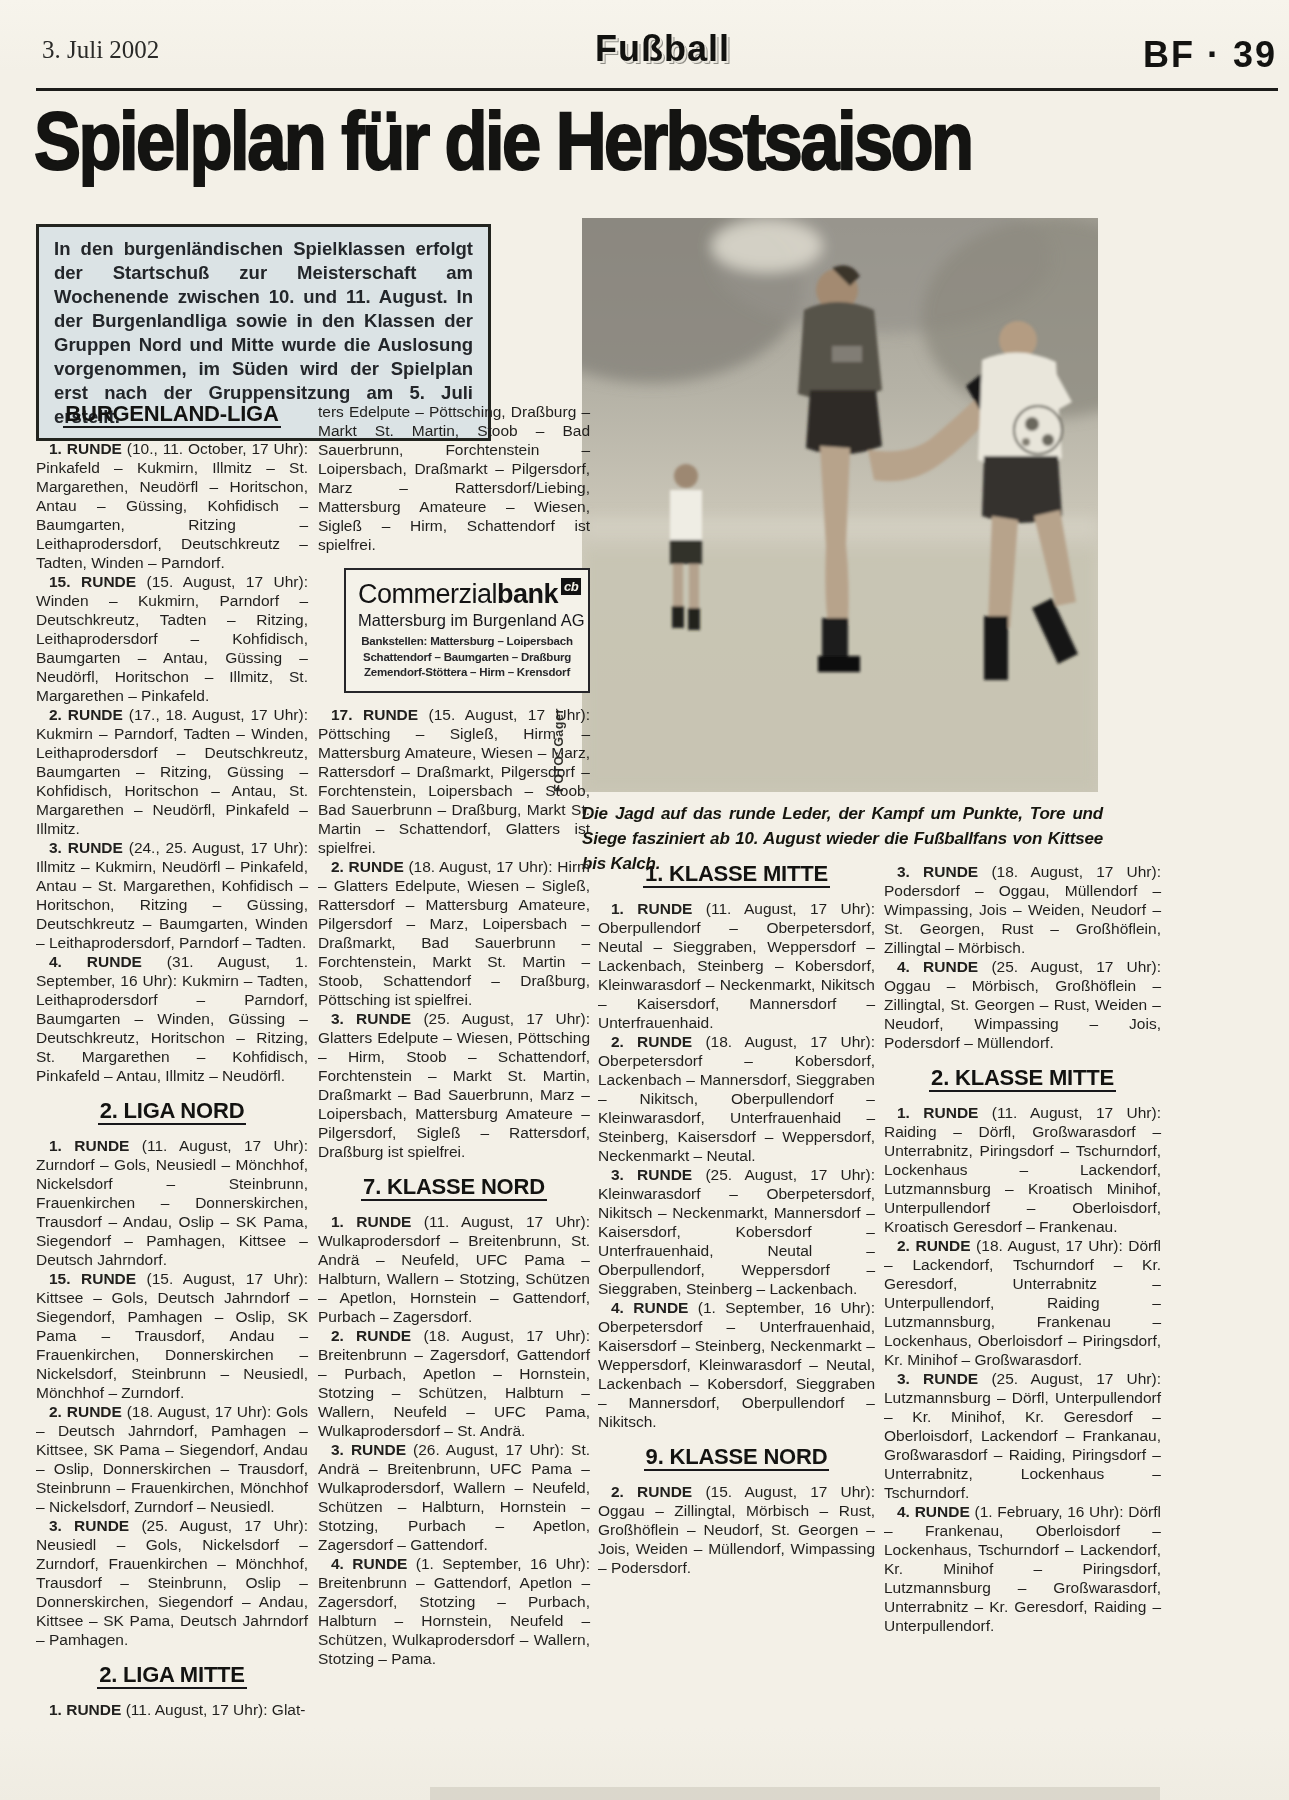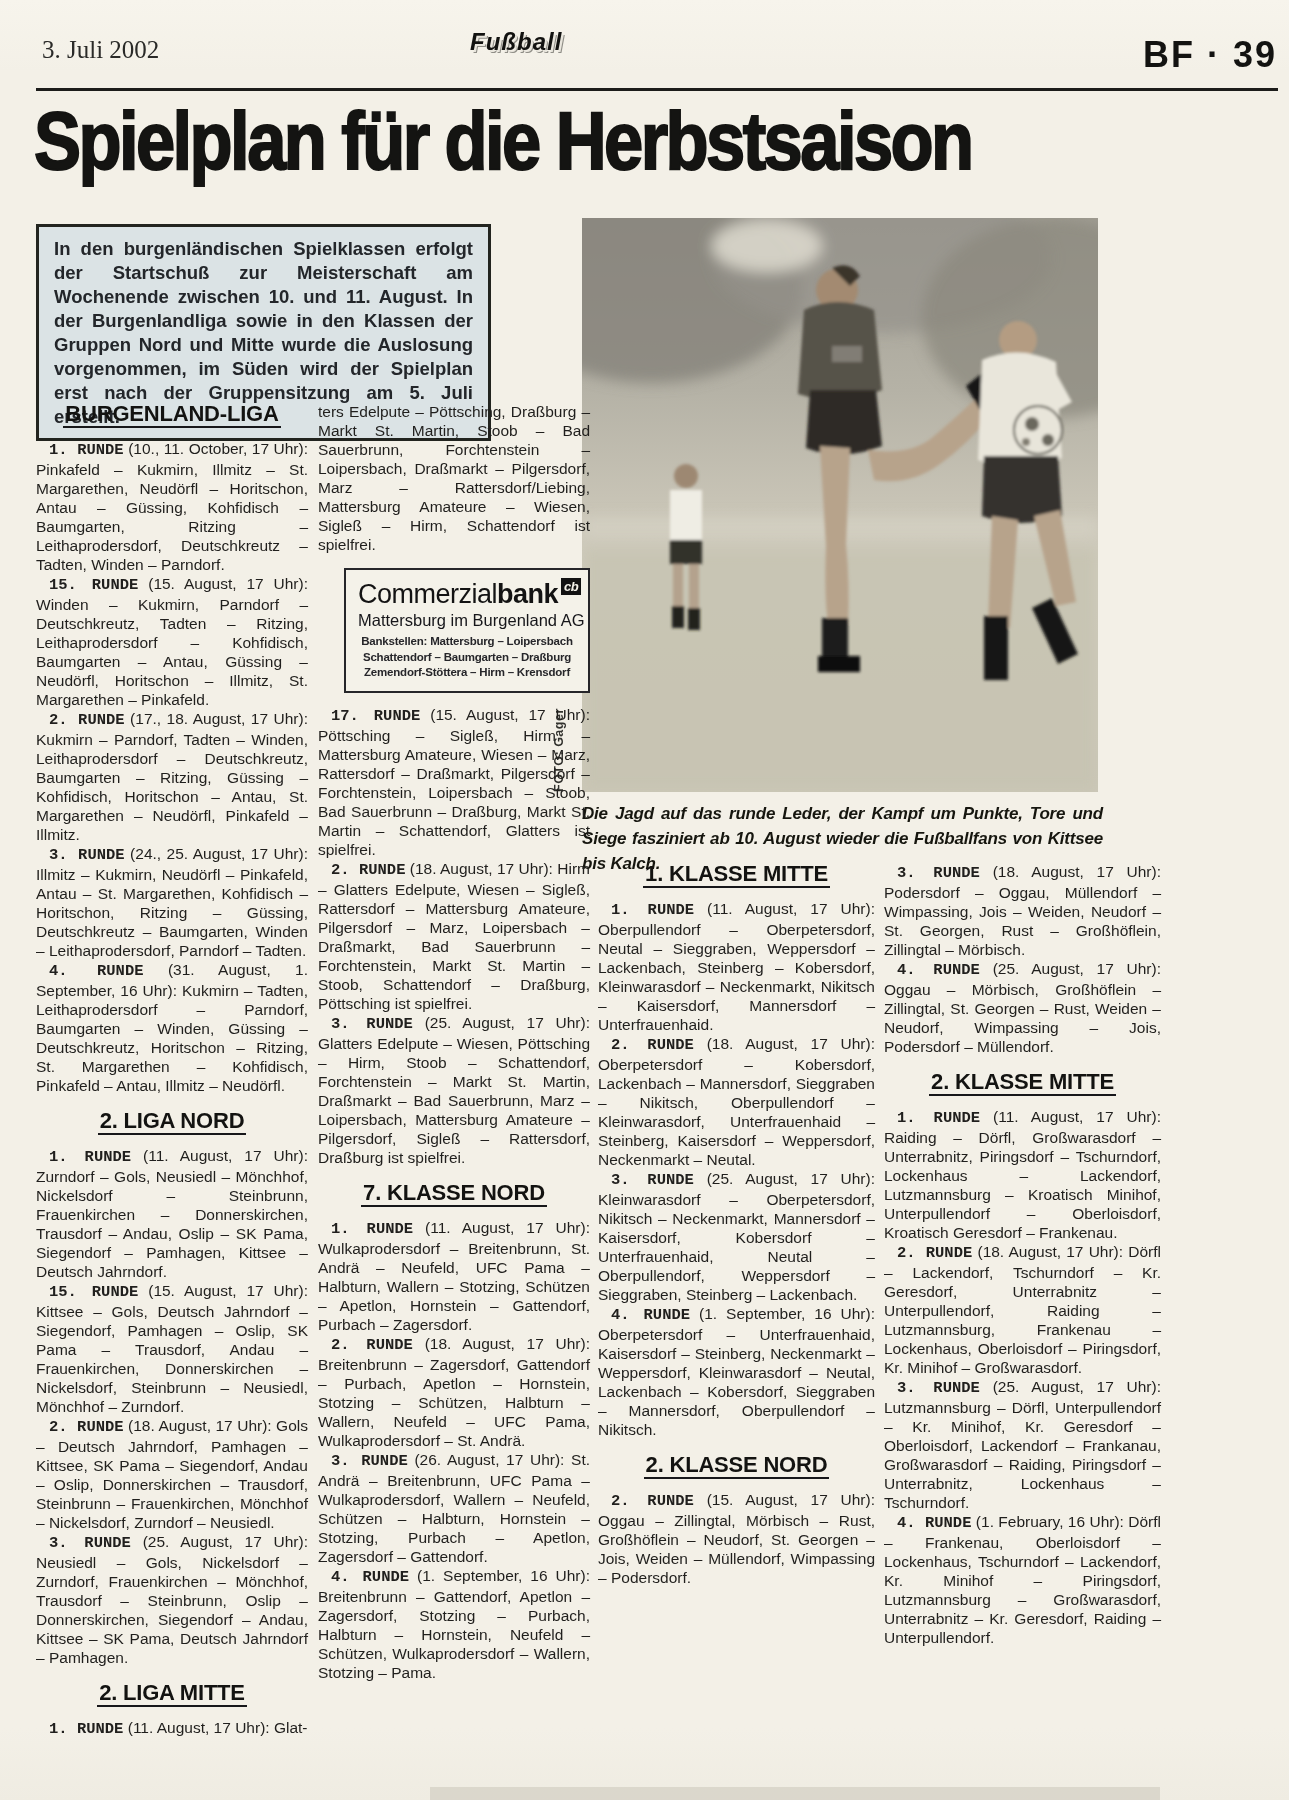--- a/index.html
+++ b/index.html
@@ -4,22 +4,22 @@
 <style>
   html,body{margin:0;padding:0;background:#cfccc2;}
   .page{
     position:relative;width:1289px;height:1800px;margin:0 auto;
     background:linear-gradient(180deg,#f7f4ec 0%,#f3f0e7 4%,#f3f0e7 96%,#efece2 100%);
     overflow:hidden;font-family:"Liberation Sans",sans-serif;color:#1d1d1b;
   }
   .abs{position:absolute;}
   
   .date{left:42px;top:36px;font-family:"Liberation Serif",serif;font-size:25px;color:#2a2a28;}
-  .section-logo{left:470px;top:28px;width:260px;text-align:left;
-    font-style:italic;font-weight:700;font-size:24px;letter-spacing:1px;color:#121210;
+  .section-logo{left:470px;top:28px;width:260px;text-align:right;
+    font-weight:700;font-size:36px;letter-spacing:1px;color:#121210;
     text-shadow:2px 2px 0 rgba(243,240,231,.9),3px 3px 0 rgba(60,60,55,.55);}
   .page-ref{right:12px;top:34px;font-weight:700;font-size:36px;letter-spacing:2px;color:#131311;}
   .rule{left:36px;top:88px;width:1242px;height:3px;background:#1c1c1a;}
   
   .headline{left:34px;top:94px;font-size:82px;font-weight:700;letter-spacing:-3px;
     white-space:nowrap;color:#141412;-webkit-text-stroke:2px #141412;
     transform:scaleX(.86);transform-origin:left top;}
   
   .intro{left:36px;top:224px;width:455px;min-height:161px;box-sizing:border-box;
     background:#dbe3e5;border:3px solid #22241f;padding:10px 15px 9px;
@@ -36,21 +36,21 @@
     text-align:justify;color:#201f1d;}
   #col1{left:36px;top:402px;}
   #col2{left:318px;top:402px;}
   #col3{left:598px;top:862px;width:277px;}
   #col4{left:884px;top:862px;width:277px;}
   .sec{text-align:center;margin:16px 0 11px;font-size:22px;font-weight:700;color:#131311;}
   .col .sec:first-child{margin-top:2px;}
   .sec span{display:inline-block;border-bottom:2.5px solid #17171a;padding:0 2px 3px;letter-spacing:-.2px;}
   .para{margin:0;text-indent:13px;}
   .cont{margin:0;text-indent:0;}
-  .col p b{font-weight:700;font-family:Liberation Mono, monospace;}
+  .col p b{font-weight:700;}
   
   .ad-box{margin:14px 0 12px 26px;border:2.5px solid #26262a;background:#f4f2e9;
     padding:9px 12px 10px;text-align:center;text-indent:0;}
   .ad-brand{font-size:27px;line-height:30px;letter-spacing:-.5px;color:#131313;font-weight:400;white-space:nowrap;}
   .ad-brand b{font-weight:700;}
   .ad-logo{display:inline-block;background:#121212;color:#f4f2e9;font-style:italic;font-weight:700;
     font-size:13px;line-height:15px;padding:1px 3px;margin-left:3px;position:relative;top:-12px;}
   .ad-subtitle{font-size:16.5px;margin-top:2px;color:#16161a;white-space:nowrap;}
   .ad-small{font-size:11.5px;font-weight:700;line-height:15.5px;letter-spacing:-.2px;color:#26262a;white-space:nowrap;}
   .ad-small.first{margin-top:4px;}
@@ -168,21 +168,21 @@
       <p class="para"><b>2. RUNDE</b>&nbsp;<span>(18. August, 17 Uhr): Breitenbrunn – Zagersdorf, Gattendorf – Purbach, Apetlon – Hornstein, Stotzing – Schützen, Halbturn – Wallern, Neufeld – UFC Pama, Wulkaprodersdorf – St. Andrä.</span></p>
       <p class="para"><b>3. RUNDE</b>&nbsp;<span>(26. August, 17 Uhr): St. Andrä – Breitenbrunn, UFC Pama – Wulkaprodersdorf, Wallern – Neufeld, Schützen – Halbturn, Hornstein – Stotzing, Purbach – Apetlon, Zagersdorf – Gattendorf.</span></p>
       <p class="para"><b>4. RUNDE</b>&nbsp;<span>(1. September, 16 Uhr): Breitenbrunn – Gattendorf, Apetlon – Zagersdorf, Stotzing – Purbach, Halbturn – Hornstein, Neufeld – Schützen, Wulkaprodersdorf – Wallern, Stotzing – Pama.</span></p>
     </div>
   <div class="col" id="col3">
       <h2 class="sec"><span>1. KLASSE MITTE</span></h2>
       <p class="para"><b>1. RUNDE</b>&nbsp;<span>(11. August, 17 Uhr): Oberpullendorf – Oberpetersdorf, Neutal – Sieggraben, Weppersdorf – Lackenbach, Steinberg – Kobersdorf, Kleinwarasdorf – Neckenmarkt, Nikitsch – Kaisersdorf, Mannersdorf – Unterfrauenhaid.</span></p>
       <p class="para"><b>2. RUNDE</b>&nbsp;<span>(18. August, 17 Uhr): Oberpetersdorf – Kobersdorf, Lackenbach – Mannersdorf, Sieggraben – Nikitsch, Oberpullendorf – Kleinwarasdorf, Unterfrauenhaid – Steinberg, Kaisersdorf – Weppersdorf, Neckenmarkt – Neutal.</span></p>
       <p class="para"><b>3. RUNDE</b>&nbsp;<span>(25. August, 17 Uhr): Kleinwarasdorf – Oberpetersdorf, Nikitsch – Neckenmarkt, Mannersdorf – Kaisersdorf, Kobersdorf – Unterfrauenhaid, Neutal – Oberpullendorf, Weppersdorf – Sieggraben, Steinberg – Lackenbach.</span></p>
       <p class="para"><b>4. RUNDE</b>&nbsp;<span>(1. September, 16 Uhr): Oberpetersdorf – Unterfrauenhaid, Kaisersdorf – Steinberg, Neckenmarkt – Weppersdorf, Kleinwarasdorf – Neutal, Lackenbach – Kobersdorf, Sieggraben – Mannersdorf, Oberpullendorf – Nikitsch.</span></p>
-      <h2 class="sec"><span>2. KLASSE NORD</span></h2>
+      <h2 class="sec"><span>9. KLASSE NORD</span></h2>
       <p class="para"><b>2. RUNDE</b>&nbsp;<span>(15. August, 17 Uhr): Oggau – Zillingtal, Mörbisch – Rust, Großhöflein – Neudorf, St. Georgen – Jois, Weiden – Müllendorf, Wimpassing – Podersdorf.</span></p>
     </div>
   <div class="col" id="col4">
       <p class="para"><b>3. RUNDE</b>&nbsp;<span>(18. August, 17 Uhr): Podersdorf – Oggau, Müllendorf – Wimpassing, Jois – Weiden, Neudorf – St. Georgen, Rust – Großhöflein, Zillingtal – Mörbisch.</span></p>
       <p class="para"><b>4. RUNDE</b>&nbsp;<span>(25. August, 17 Uhr): Oggau – Mörbisch, Großhöflein – Zillingtal, St. Georgen – Rust, Weiden – Neudorf, Wimpassing – Jois, Podersdorf – Müllendorf.</span></p>
       <h2 class="sec"><span>2. KLASSE MITTE</span></h2>
       <p class="para"><b>1. RUNDE</b>&nbsp;<span>(11. August, 17 Uhr): Raiding – Dörfl, Großwarasdorf – Unterrabnitz, Piringsdorf – Tschurndorf, Lockenhaus – Lackendorf, Lutzmannsburg – Kroatisch Minihof, Unterpullendorf – Oberloisdorf, Kroatisch Geresdorf – Frankenau.</span></p>
       <p class="para"><b>2. RUNDE</b>&nbsp;<span>(18. August, 17 Uhr): Dörfl – Lackendorf, Tschurndorf – Kr. Geresdorf, Unterrabnitz – Unterpullendorf, Raiding – Lutzmannsburg, Frankenau – Lockenhaus, Oberloisdorf – Piringsdorf, Kr. Minihof – Großwarasdorf.</span></p>
       <p class="para"><b>3. RUNDE</b>&nbsp;<span>(25. August, 17 Uhr): Lutzmannsburg – Dörfl, Unterpullendorf – Kr. Minihof, Kr. Geresdorf – Oberloisdorf, Lackendorf – Frankanau, Großwarasdorf – Raiding, Piringsdorf – Unterrabnitz, Lockenhaus – Tschurndorf.</span></p>
       <p class="para"><b>4. RUNDE</b>&nbsp;<span>(1. February, 16 Uhr): Dörfl – Frankenau, Oberloisdorf – Lockenhaus, Tschurndorf – Lackendorf, Kr. Minihof – Piringsdorf, Lutzmannsburg – Großwarasdorf, Unterrabnitz – Kr. Geresdorf, Raiding – Unterpullendorf.</span></p>

